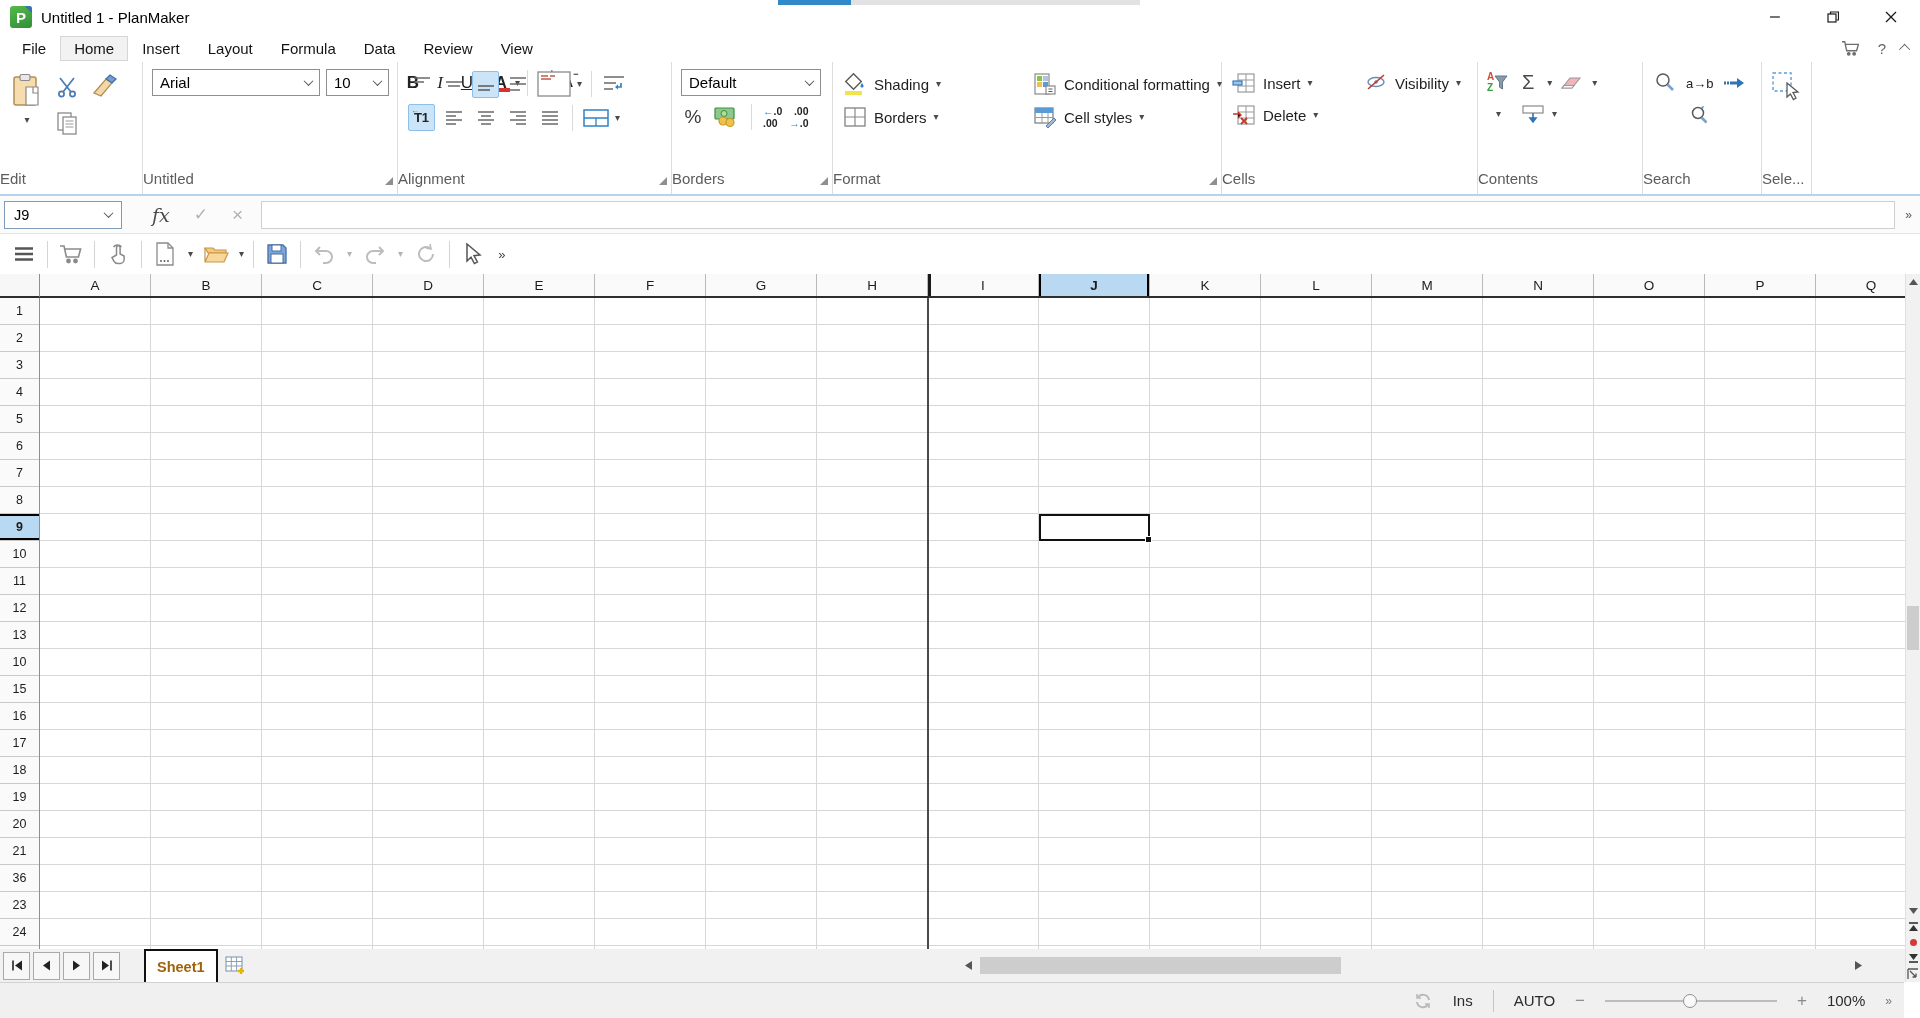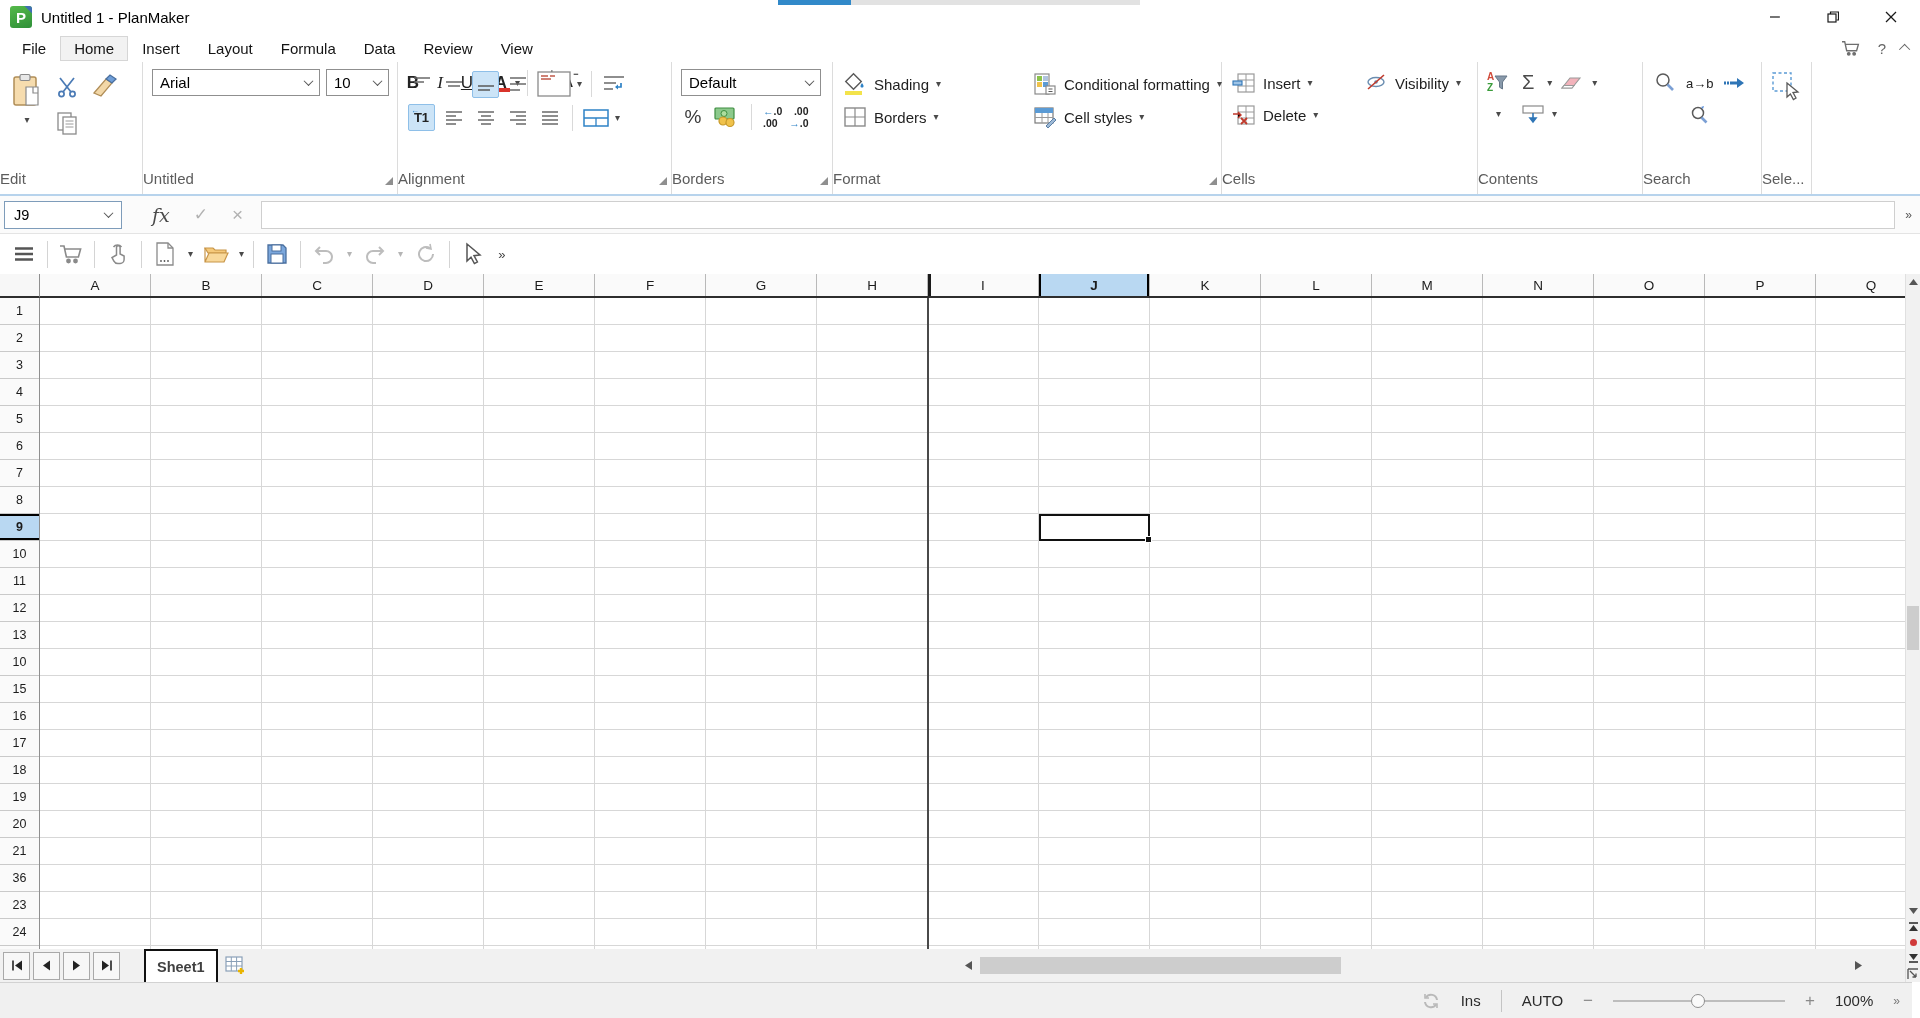--- a/index.html
+++ b/index.html
@@ -116,28 +116,28 @@
 
 .vscroll {position:absolute; right:0; top:274px; width:15px; bottom:36px; background:#f1f1f1; border-left:1px solid #e0e0e0;}
 .vs-btn {height:16px; display:flex; align-items:center; justify-content:center; color:#555; font-size:9px;}
 .vs-thumb {position:absolute; left:1px; right:1px; top:332px; height:44px; background:#cdcdcd;}
 .vs-bottom {position:absolute; left:0; right:0; bottom:0;}
 .vs-dot {width:7px; height:7px; border-radius:50%; background:#d03a3a; margin:4px auto;}
 
 
 .sheetbar {position:absolute; left:0; right:15px; top:949px; height:33px; background:#f1f1f1; display:flex; align-items:center;}
 .nav-btn {width:27px; height:28px; border:1px solid #a9a9a9; background:#f7f7f7; margin-left:3px; display:flex; align-items:center; justify-content:center;}
-.tab-active {height:33px; background:#fff; border:2px solid #111; border-bottom:none; font-weight:bold; font-size:14.5px; color:#404040; padding:0 11px; display:flex; align-items:center; margin-left:24px;}
+.tab-active {height:33px; background:#fff; border:2px solid #111; border-bottom:none; font-weight:bold; font-size:14.5px; color:#a16207; padding:0 11px; display:flex; align-items:center; margin-left:24px;}
 .addsheet {margin-left:7px; display:flex; align-items:center;}
 .hs-prev {position:absolute; left:958px; top:5px; width:21px; height:23px; display:flex; align-items:center; justify-content:center;}
 .hs-thumb {position:absolute; left:980px; top:8px; width:361px; height:17px; background:#cdcdcd;}
 .hs-next {position:absolute; left:1848px; top:5px; width:21px; height:23px; display:flex; align-items:center; justify-content:center;}
 
 
-.statusbar {position:absolute; left:0; right:8px; top:982px; height:36px; background:#f0f0f0; border-top:1px solid #d2d2d2;}
+.statusbar {position:absolute; left:0; right:16px; top:982px; height:36px; background:#f0f0f0; border-top:1px solid #d2d2d2;}
 .sb-right {position:absolute; right:12px; top:0; height:35px; display:flex; align-items:center; gap:20px; font-size:15px; color:#2b2b2b;}
 .sb-sep {width:1px; height:22px; background:#c4c4c4;}
 .sb-sign {color:#8a8a8a; font-size:17px;}
 .sl-track {width:172px; height:2px; background:#bdbdbd; position:relative;}
 .sl-thumb {position:absolute; left:78px; top:-6px; width:14px; height:14px; background:#fafafa; border:1px solid #8f8f8f; border-radius:50%;}
 .sb-more {color:#777; font-size:12px;}
 svg {display:block;}
 </style>
 </head>
 <body>

